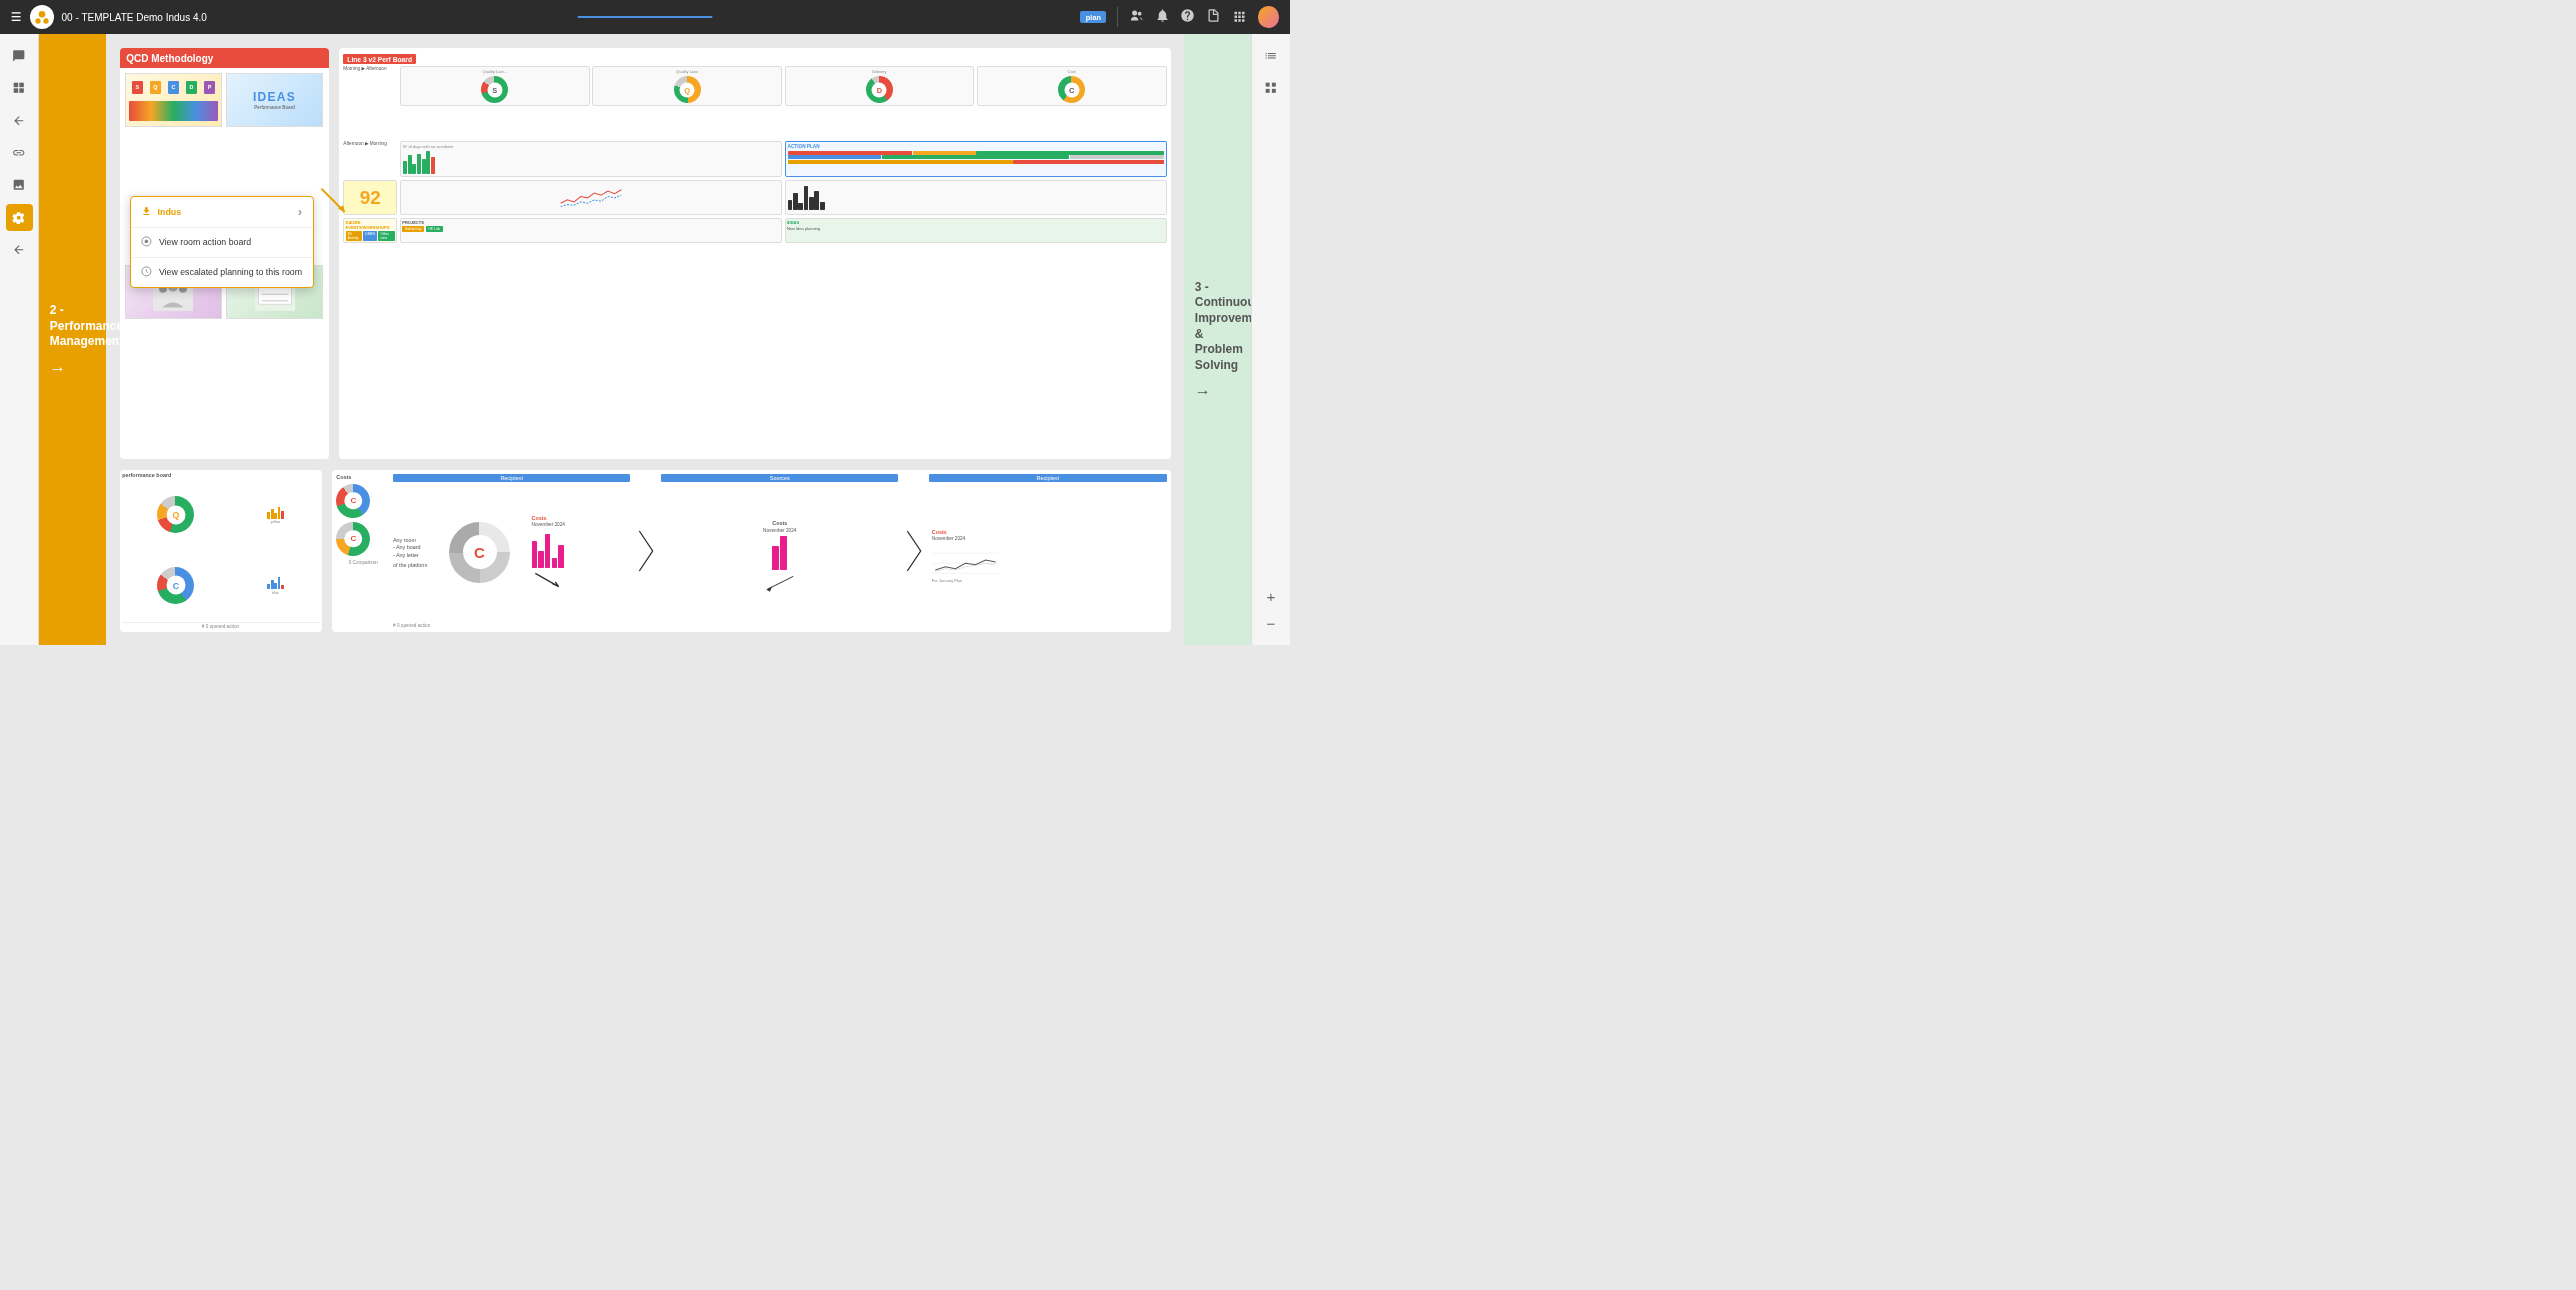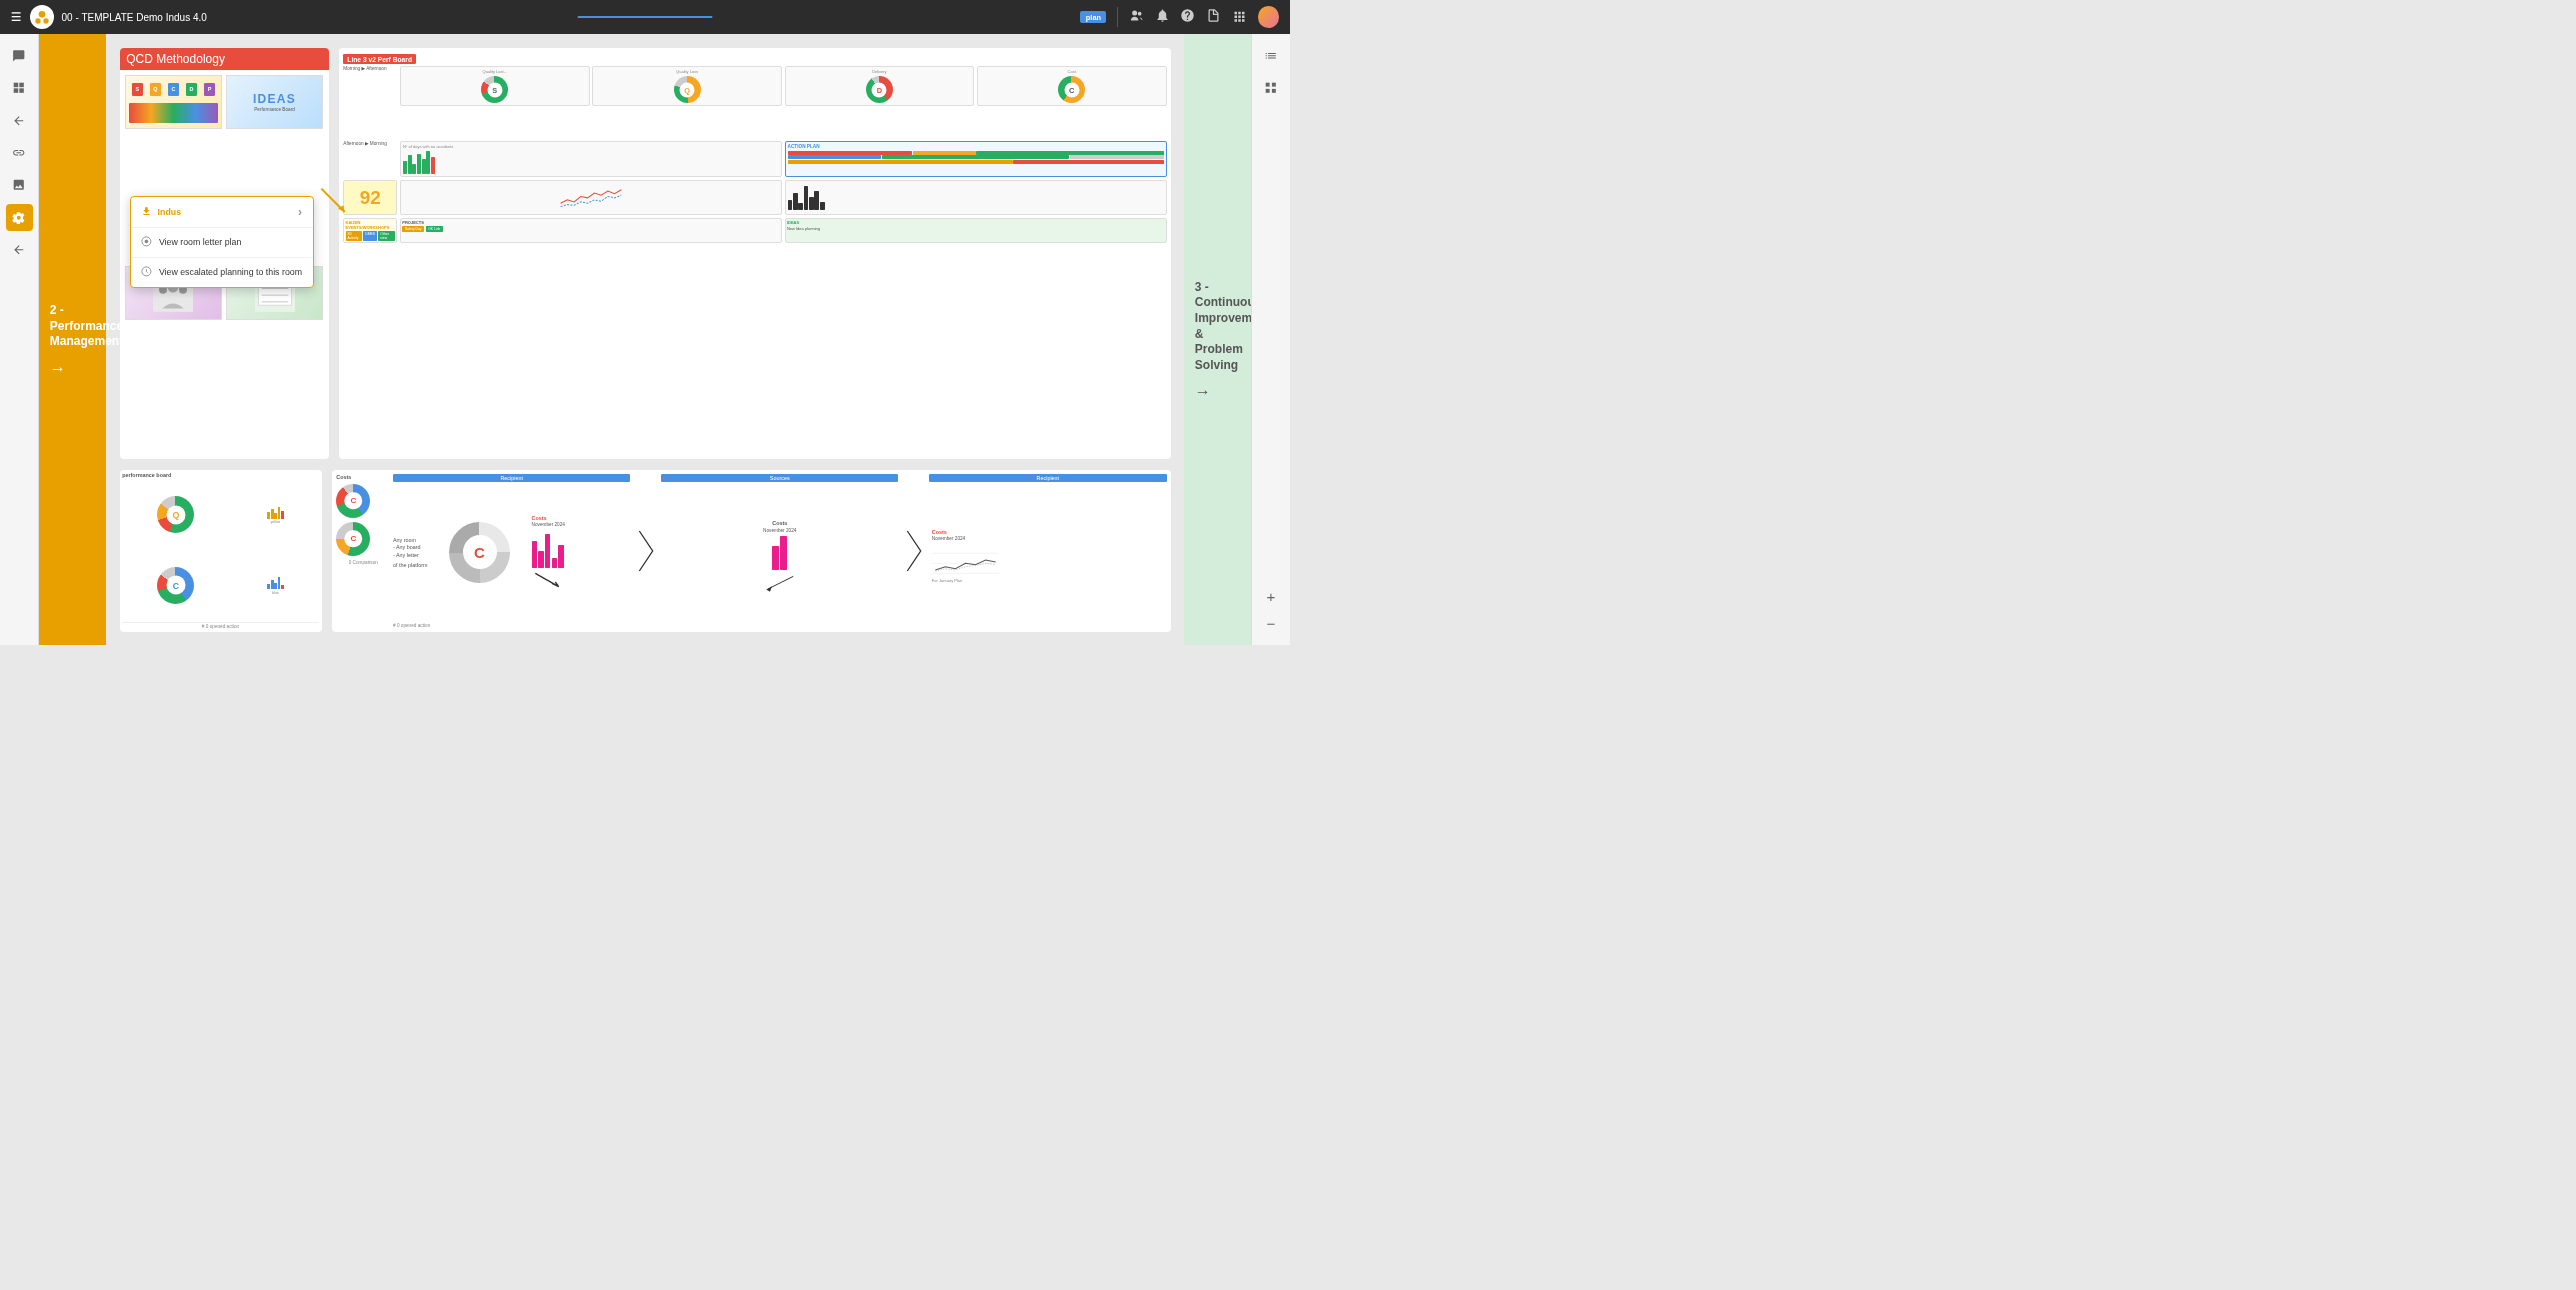--- a/index.html
+++ b/index.html
@@ -125,21 +125,21 @@
     
     
     .qcd-card {
       max-width: 215px;
       min-height: 175px;
       display: flex;
       flex-direction: column;
       position: relative;
     }
     .qcd-card-header { background: #e74c3c; padding: 4px 6.7px; }
-    .qcd-card-header-text { color: white; font-size: 12px; font-weight: normal; }
+    .qcd-card-header-text { color: white; font-size: 10px; font-weight: bold; }
     .qcd-card-body { padding: 5.4px; display: grid; grid-template-columns: 1fr 1fr; gap: 4px; flex: 1; }
     .qcd-image-top { grid-column: 1; height: 54px; background: linear-gradient(135deg, #fff8e1, #ffecb3); border: 0.7px solid #ddd; }
     .qcd-image-top2 { grid-column: 2; height: 54px; background: linear-gradient(135deg, #e3f2fd, #bbdefb); border: 0.7px solid #ddd; position: relative; overflow: hidden; }
     .qcd-image-bottom { grid-column: 1; height: 54px; background: linear-gradient(135deg, #f3e5f5, #e1bee7); border: 0.7px solid #ddd; }
     .qcd-image-bottom2 { grid-column: 2; height: 54px; background: linear-gradient(135deg, #e8f5e9, #c8e6c9); border: 0.7px solid #ddd; }
     
     
     .perf-card {
       min-height: 175px;
     }
@@ -670,21 +670,21 @@
         </div>
         <span style="font-size:12px;color:#999;">›</span>
       </div>
       <div class="context-menu-item">
         <span>
           <svg width="10.8" height="10.8" viewBox="0 0 24 24" fill="#888">
               <circle cx="12" cy="12" r="10" stroke="#888" stroke-width="2" fill="none"></circle>
               <circle cx="12" cy="12" r="4" fill="#888"></circle>
             </svg>
         </span>
-        <span>View room letter plan</span>
+        <span>View room action board</span>
       </div>
       <div class="context-menu-item">
         <span>
           <svg width="10.8" height="10.8" viewBox="0 0 24 24" fill="#888">
               <circle cx="12" cy="12" r="10" stroke="#888" stroke-width="2" fill="none"></circle>
               <path d="M12 7v5l3 3" stroke="#888" stroke-width="2" fill="none"></path>
             </svg>
         </span>
         <span>View escalated planning to this room</span>
       </div>

